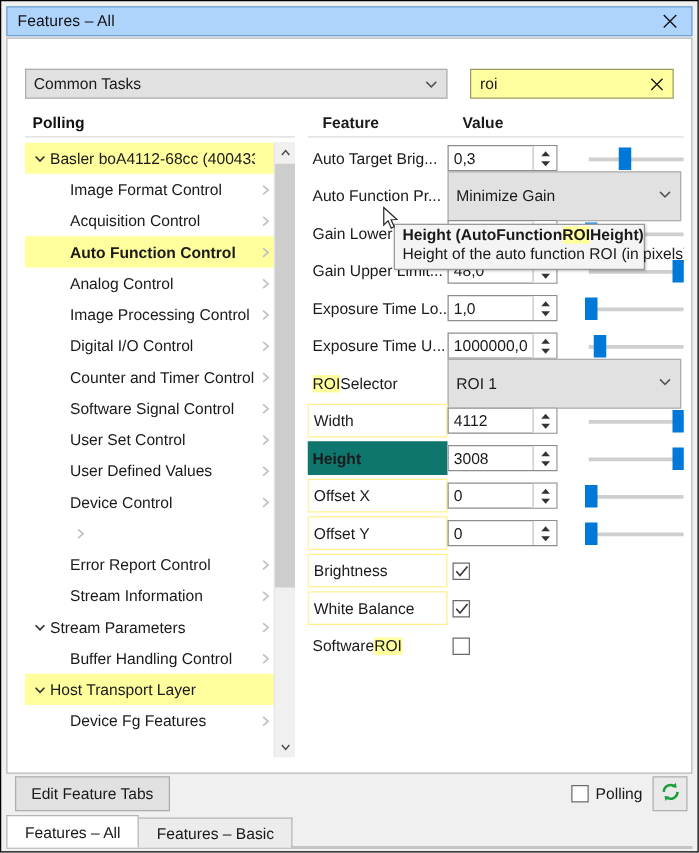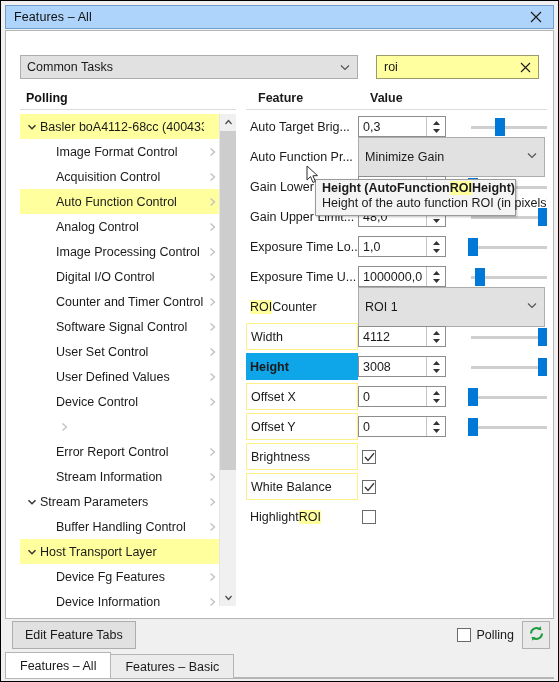--- a/index.html
+++ b/index.html
@@ -63,21 +63,21 @@
   .trow{
     height:25px;display:flex;align-items:center;box-sizing:border-box;
     padding-left:4px;cursor:pointer;font-size:12.5px;position:relative;
   }
   .trow .twist{width:16px;display:flex;align-items:center;justify-content:center;flex:0 0 16px;}
   .trow .tlabel{flex:1;white-space:nowrap;overflow:hidden;}
   .trow .arrow{width:16px;display:flex;align-items:center;justify-content:center;color:#b9b9b9;font-size:12px;}
   .trow.lvl1{padding-left:4px;}
   .trow.lvl2{padding-left:20px;}
   .trow.hl{background:#ffff9e;}
-  .trow.bold .tlabel{font-weight:normal;}
+  .trow.bold .tlabel{font-weight:bold;}
   
   .vscroll{
     position:absolute;right:0;top:25px;width:16px;bottom:0;background:#f0f0f0;
     border-left:1px solid #e6e6e6;
   }
   .vscroll .sbtn{
     height:17px;display:flex;align-items:center;justify-content:center;cursor:pointer;
     background:#f0f0f0;
   }
   .vscroll .track{position:absolute;top:17px;bottom:17px;left:0;right:0;background:#f0f0f0;}
@@ -89,21 +89,21 @@
   .featpane{position:absolute;left:240px;top:58px;right:6px;bottom:12px;overflow:hidden;}
   .fhead{display:flex;font-weight:bold;font-size:12.5px;padding:2px 0 4px 2px;}
   .fhead .fh1{width:112px;padding-left:10px;}
   .fhead-rule{border-bottom:1px solid #dcdcdc;}
   .frow{height:30px;display:flex;align-items:flex-end;position:relative;}
   .fname{
     width:112px;height:27px;box-sizing:border-box;display:flex;align-items:center;
     padding-left:4px;font-size:12.5px;white-space:nowrap;overflow:hidden;
   }
   .fname.boxed{border:1px solid #ffef8a;background:#ffffff;}
-  .fname.sel{background:#0ea5e9;font-weight:bold;}
+  .fname.sel{background:#0f766e;font-weight:bold;}
   .fname .hlchunk{background:#ffff9e;}
   .fval{flex:1;display:flex;align-items:center;gap:25px;height:27px;}
   
   .spin{
     width:88px;height:21px;border:1px solid #8d8d8d;background:#fff;box-sizing:border-box;
     display:flex;align-items:center;
   }
   .spin .sv{flex:1;padding-left:4px;font-size:12.5px;white-space:nowrap;overflow:hidden;}
   .spin .arrows{
     width:18px;height:19px;border-left:1px solid #c4c4c4;display:flex;flex-direction:column;
@@ -369,29 +369,20 @@
           </div>
           <div class="trow lvl2">
             <span class="twist"></span>
             <span class="tlabel">Device Fg Features</span>
             <span class="arrow">
               <svg width="9" height="10" viewBox="0 0 9 10">
                 <path d="M2.5 1.5 L6.5 5 L2.5 8.5" stroke="#c2c2c2" stroke-width="1.4" fill="none"></path>
               </svg>
             </span>
           </div>
-          <div class="trow lvl2">
-            <span class="twist"></span>
-            <span class="tlabel">Device Information</span>
-            <span class="arrow">
-              <svg width="9" height="10" viewBox="0 0 9 10">
-                <path d="M2.5 1.5 L6.5 5 L2.5 8.5" stroke="#c2c2c2" stroke-width="1.4" fill="none"></path>
-              </svg>
-            </span>
-          </div>
         </div>
 
       <div class="vscroll">
         <div class="sbtn up">
           <svg width="9" height="9" viewBox="0 0 9 9">
               <path d="M1.5 6 L4.5 2.5 L7.5 6" stroke="#4a4a4a" stroke-width="1.2" fill="none"></path>
             </svg>
         </div>
         <div class="track">
           <div class="thumb"></div>
@@ -539,21 +530,21 @@
               </div>
               <div class="slider">
                 <div class="strack"></div>
                 <div class="sthumb" style="left:calc(12% - 5px);"></div>
               </div>
             </div>
           </div>
           <div class="frow">
             <div class="fname">
               <span class="hlchunk">ROI</span>
-              <span> Counter</span>
+              <span> Selector</span>
             </div>
             <div class="fval">
               <div class="vcombo">
                 <span class="vl">ROI 1</span>
                 <span><svg width="12" height="12" viewBox="0 0 12 12">
                     <path d="M2 4.5 L6 8.5 L10 4.5" stroke="#555" stroke-width="1.2" fill="none"></path>
                   </svg></span>
               </div>
             </div>
           </div>
@@ -668,21 +659,21 @@
             <div class="fval">
               <div class="cbox">
                 <svg width="11" height="10" viewBox="0 0 11 10">
                   <path d="M1 5 L4 8.4 L10 1.2" stroke="#3a3a3a" stroke-width="1.4" fill="none"></path>
                 </svg>
               </div>
             </div>
           </div>
           <div class="frow">
             <div class="fname">
-              <span>Highlight </span>
+              <span>Software </span>
               <span class="hlchunk">ROI</span>
             </div>
             <div class="fval">
               <div class="cbox"></div>
             </div>
           </div>
         </div>
 
       <div class="cursor">
         <svg width="14" height="20" viewBox="0 0 14 20">

